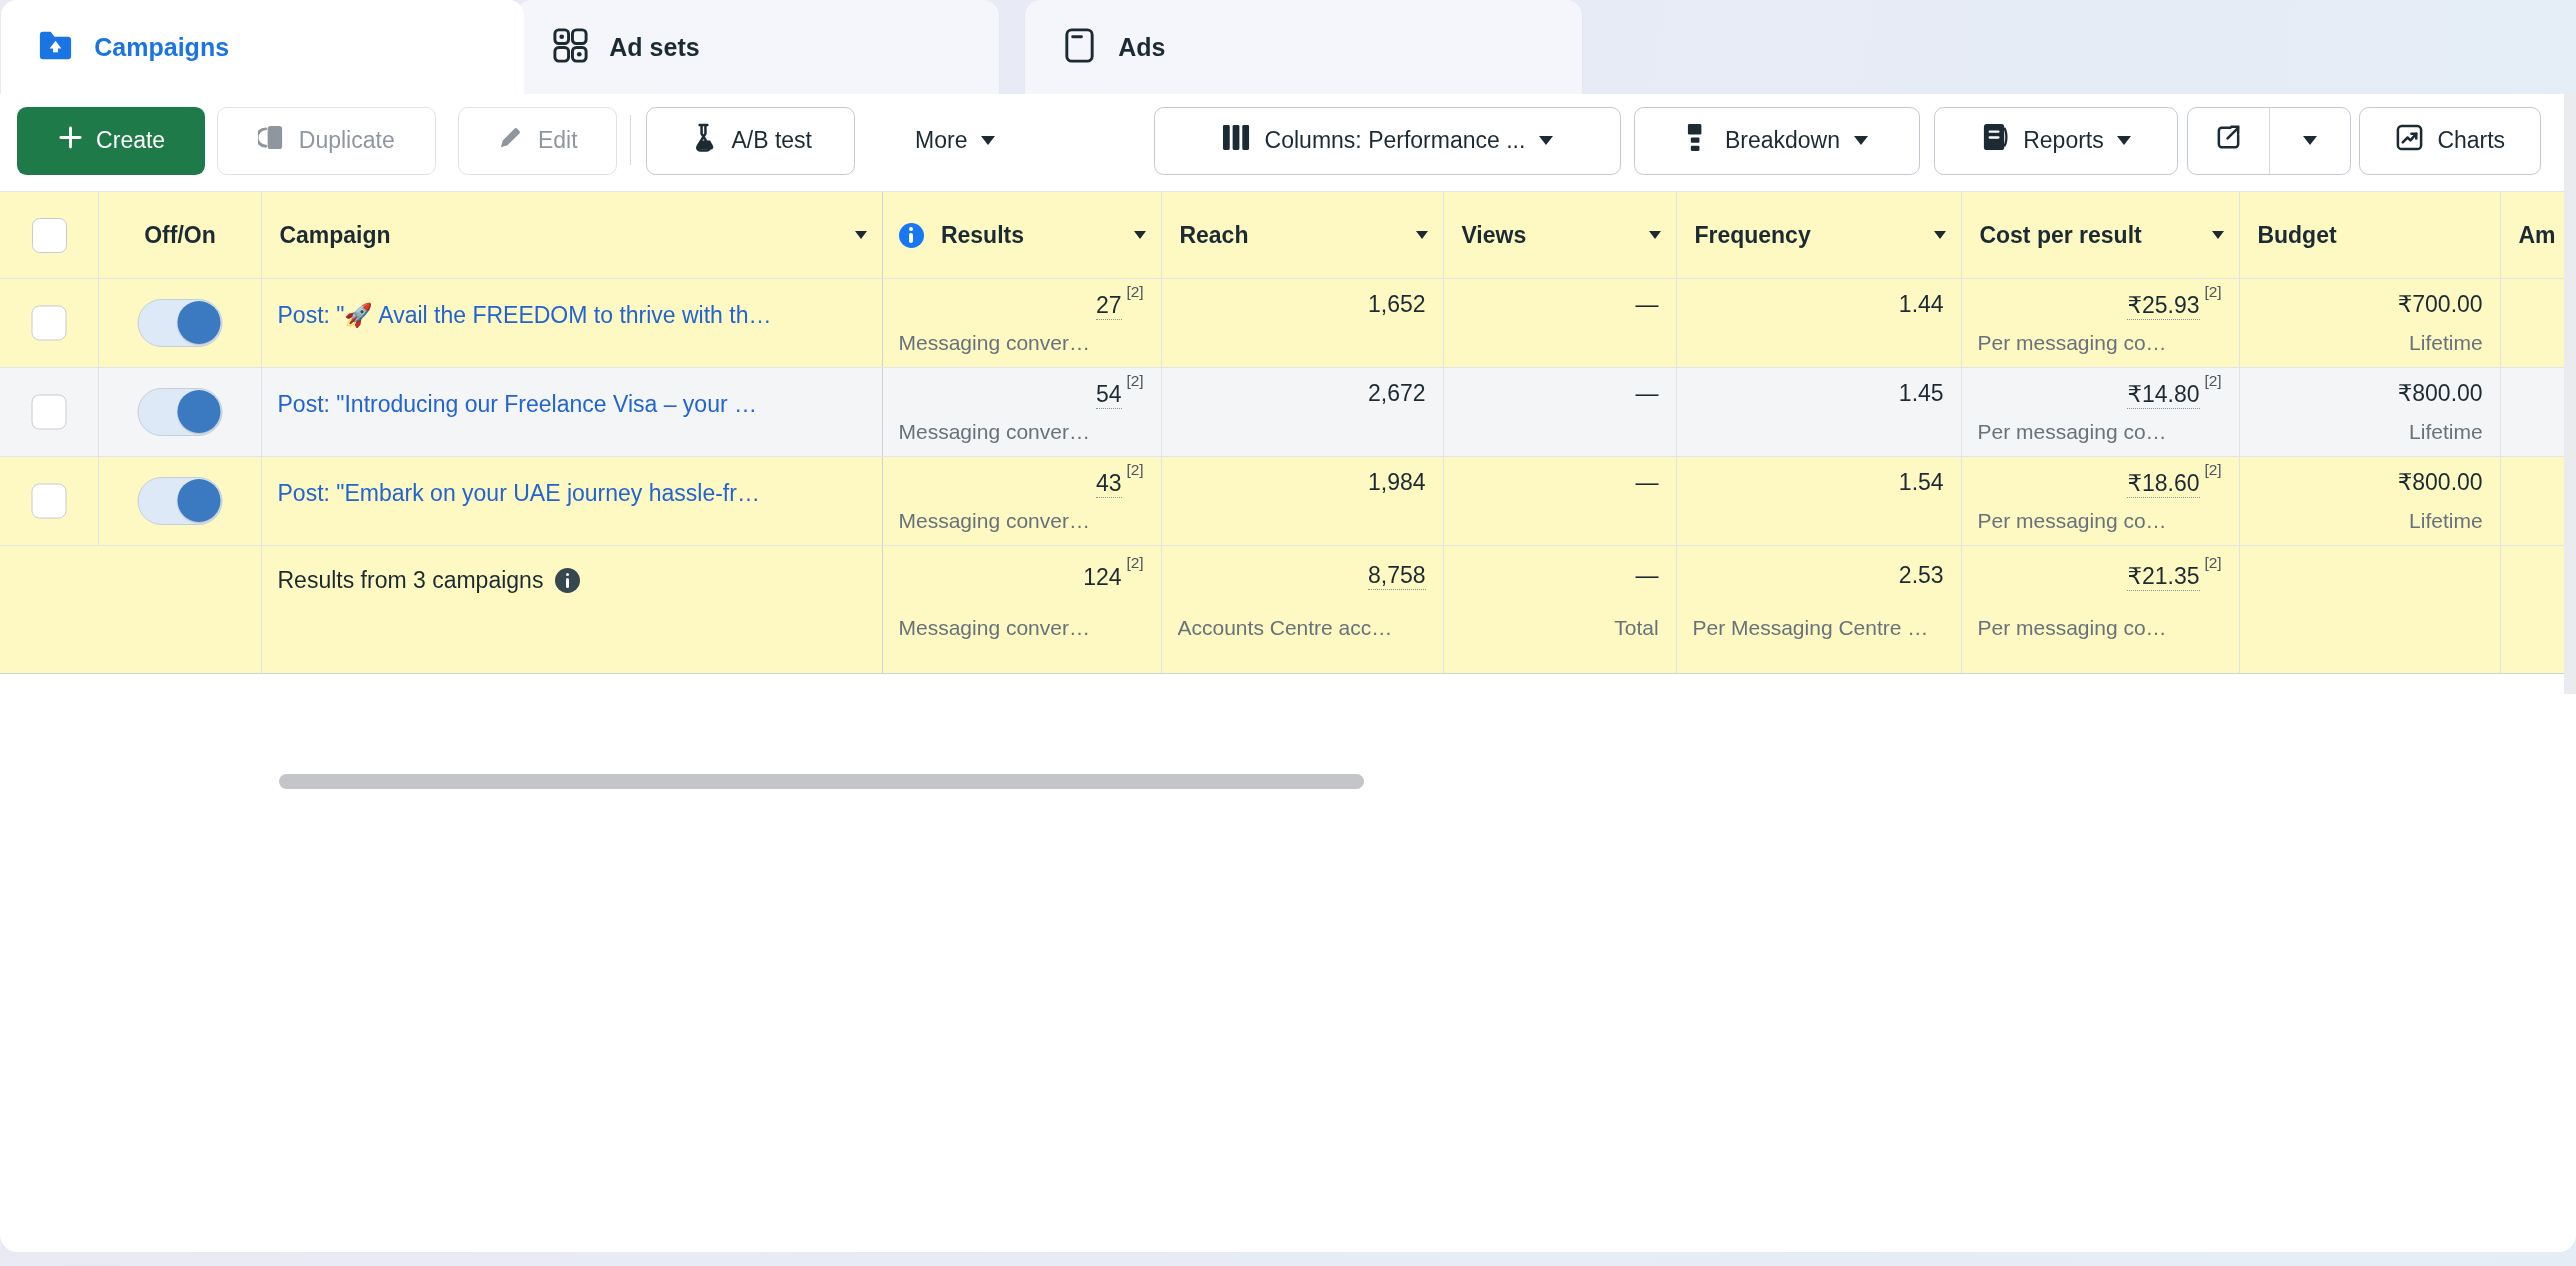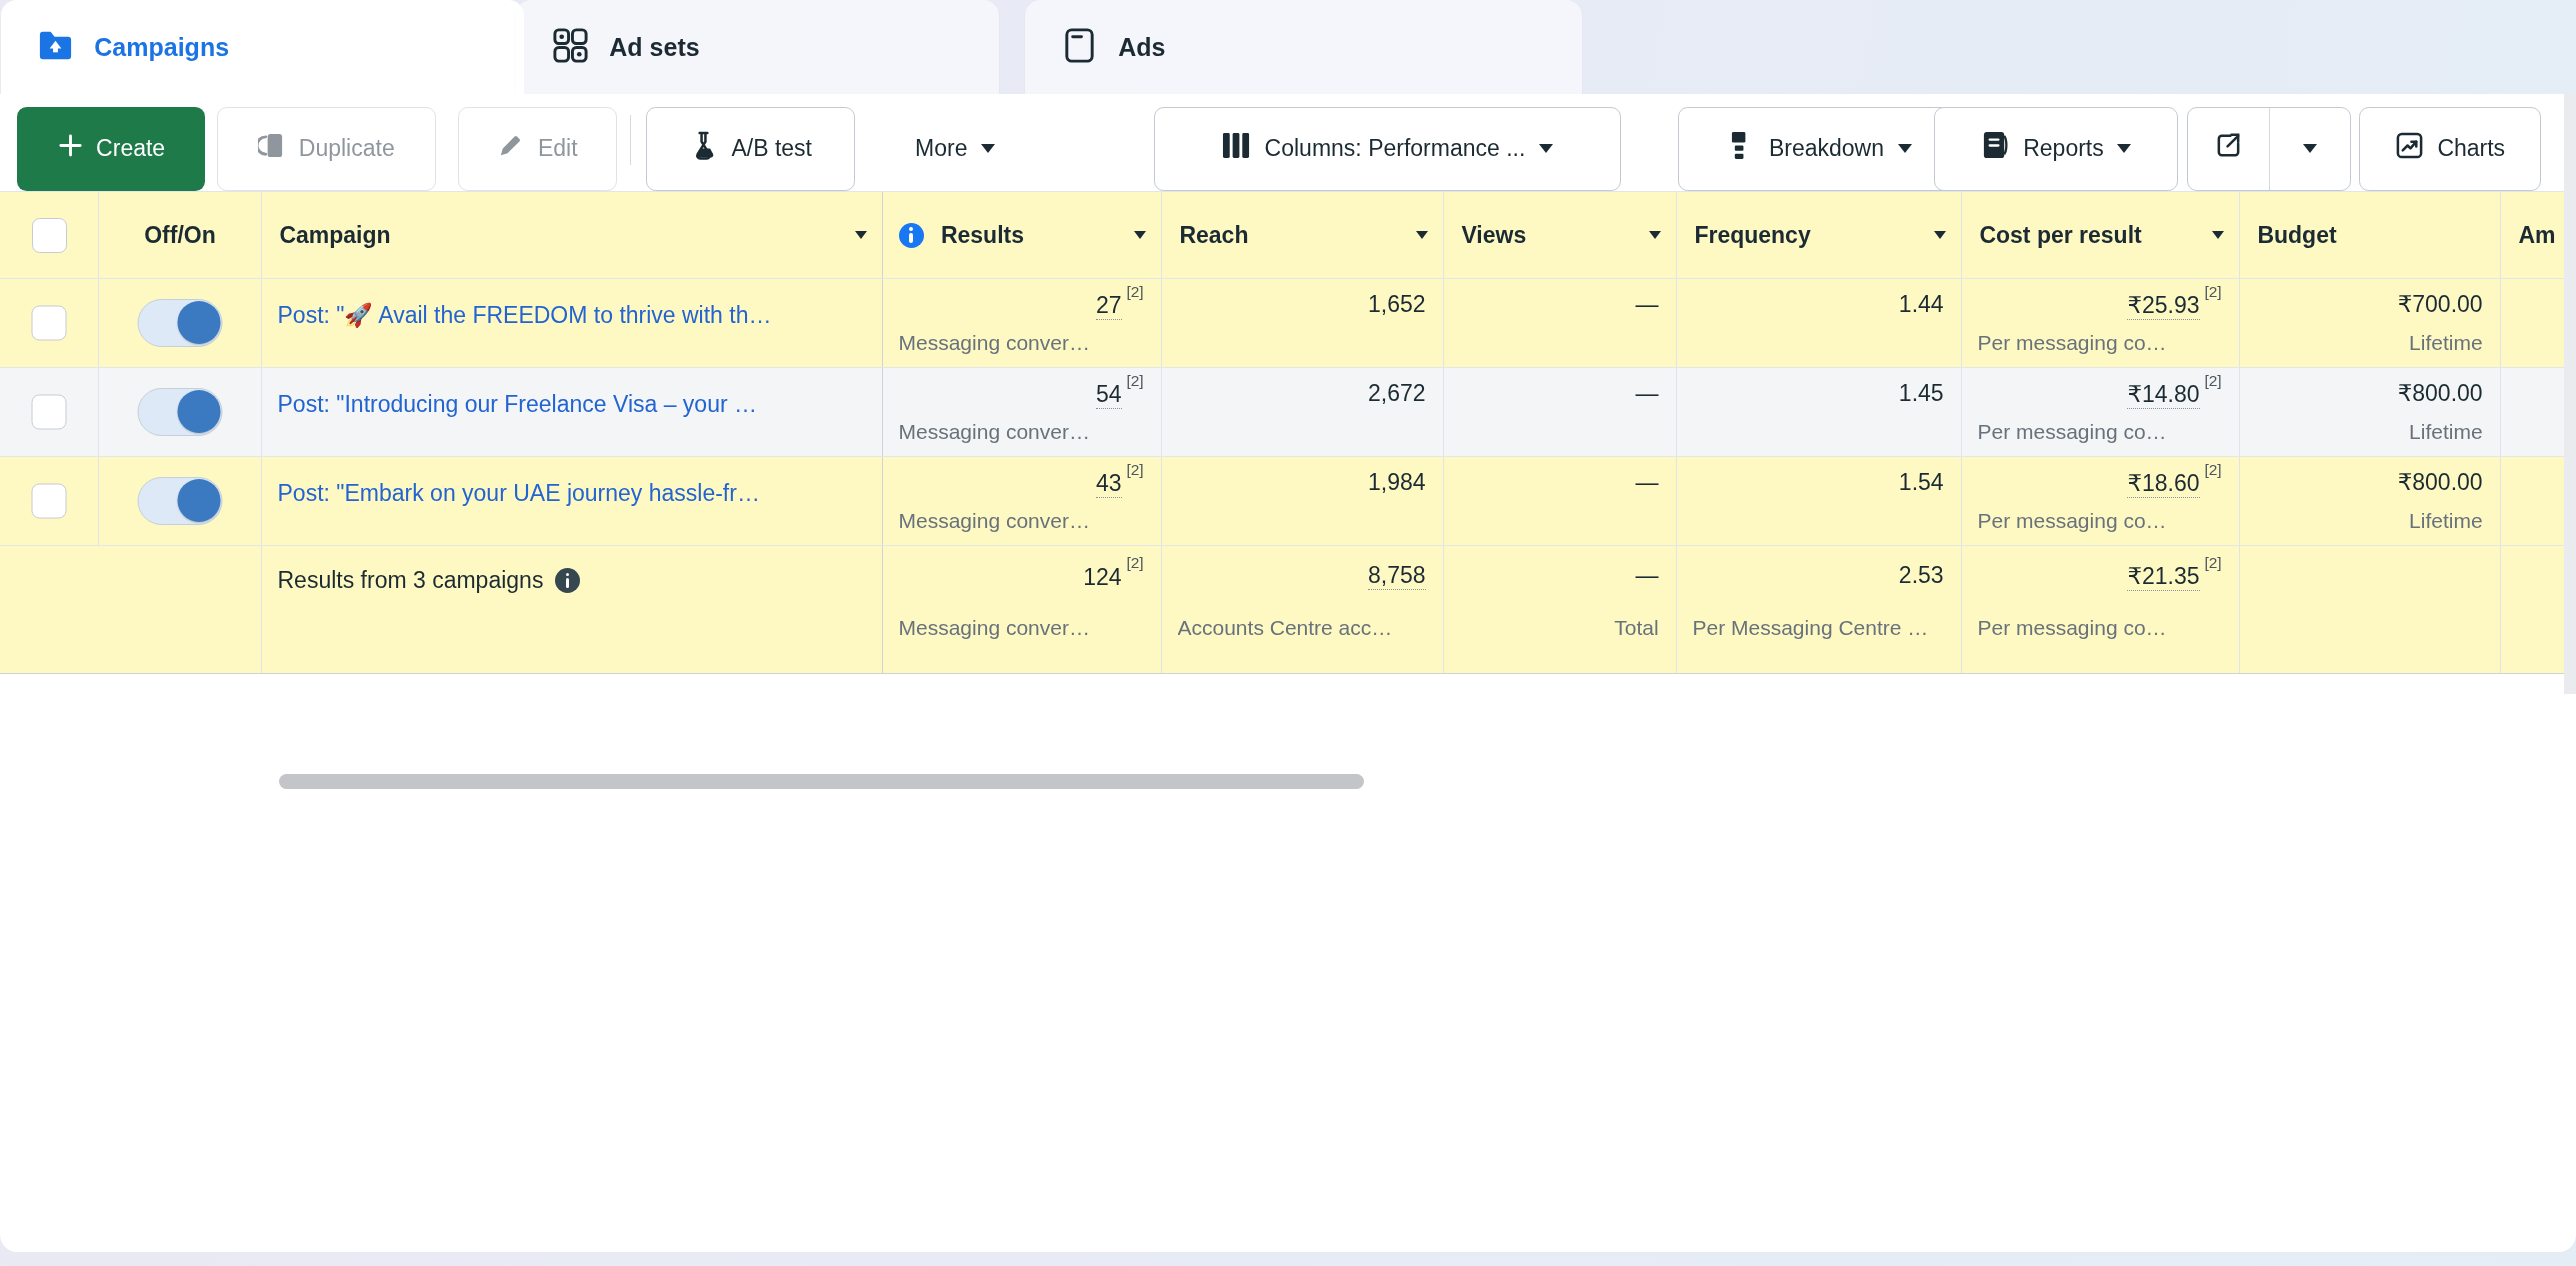--- a/index.html
+++ b/index.html
@@ -25,32 +25,32 @@
   .tab-campaigns{left:1px; width:523px; background:#ffffff;}
   .tab-campaigns .tab-label{color:var(--accent-blue);}
   .tab-adsets{left:516px; width:483px; background:rgba(255,255,255,.55); box-shadow:0 1px 2.9px rgba(80,80,120,.05);}
   .tab-ads{left:1025px; width:557px; background:rgba(255,255,255,.55); box-shadow:0 1px 2.9px rgba(80,80,120,.05);}
   .tab-adsets .tab-label,.tab-ads .tab-label{color:var(--text);}
   
   .card{position:absolute; top:94px; left:0; width:2576px; height:1158px;
         background:#ffffff; border-radius:0 0 17.4px 17.4px;}
   
   .toolbar{position:absolute; top:0; left:0; width:2576px; height:97px;}
-  .btn{position:absolute; top:12.6px; height:84px; border-radius:9.7px; border:1.5px solid var(--btn-border);
+  .btn{position:absolute; top:12.6px; height:68px; border-radius:9.7px; border:1.5px solid var(--btn-border);
        background:#fff; display:flex; align-items:center; justify-content:center; gap:13.5px;
        font-size:23px; font-weight:500; color:var(--text); cursor:pointer;}
   .btn.disabled{border-color:var(--btn-border-dis); color:var(--disabled); cursor:default;}
   .btn-create{left:17.4px; width:188px; background:var(--green); border:none; color:#fff; font-weight:500;}
   .btn-duplicate{left:217px; width:219px;}
   .btn-edit{left:458px; width:159px;}
   .tb-divider{position:absolute; left:630px; top:21px; width:1px; height:50px; background:#d6dade;}
   .btn-abtest{left:646px; width:209px;}
   .btn-more{left:892px; width:126px; border:none; font-weight:500;}
   .btn-columns{left:1154px; width:467px;}
-  .btn-breakdown{left:1634px; width:286px;margin-left:44px;}
+  .btn-breakdown{left:1634px; width:286px;}
   .btn-reports{left:1934px; width:244px;}
   .btn-export{left:2187px; width:164px; gap:0; padding:0;}
   .export-half{height:100%; display:flex; align-items:center; justify-content:center; flex:1;}
   .export-sep{width:1px; height:100%; background:#d6dade;}
   .btn-charts{left:2359px; width:182px;}
   .caret{width:0; height:0; border-left:7.7px solid transparent; border-right:7.7px solid transparent;
          border-top:9.7px solid currentColor; display:inline-block;}
   .hcaret{border-left:6.8px solid transparent; border-right:6.8px solid transparent; border-top:8.7px solid var(--text);}
   
   .table{position:absolute; top:97px; left:0; width:2564px; border-top:1px solid var(--border);}

